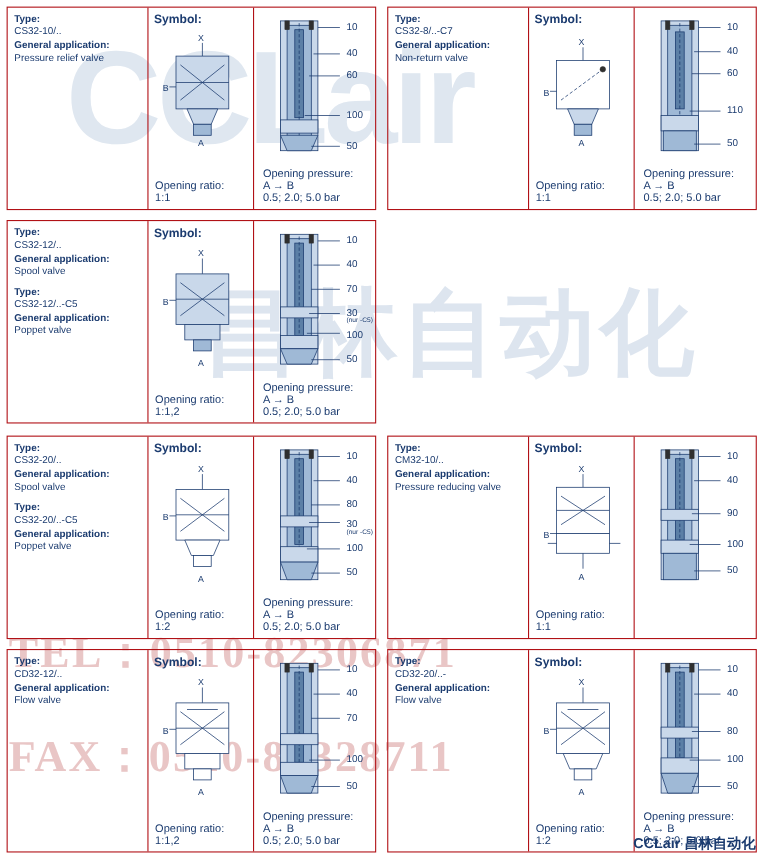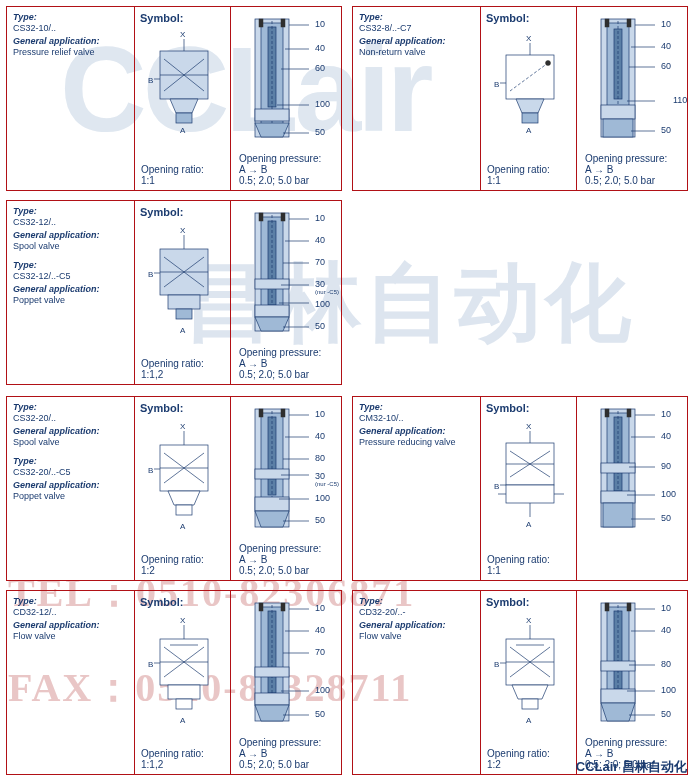--- a/index.html
+++ b/index.html
@@ -53,21 +53,21 @@
     border:1px solid #b11116;
     background:transparent;
     box-sizing:border-box;
     display:flex;
   }
   .col{box-sizing:border-box;position:relative;}
   .col-text{width:128px;border-right:1px solid #b11116;padding:5px 6px 4px 6px;}
   .col-sym{width:96px;border-right:1px solid #b11116;padding:5px 4px 4px 5px;}
   .col-sec{flex:1;padding:5px 4px 4px 5px;}
 
-  .lbl{font-weight:bold;color:#1b3b6f;font-size:9px;line-height:11px;font-style:italic;}
+  .lbl{font-weight:bold;color:#1b3b6f;font-size:9px;line-height:11px;}
   .val{color:#1b3b6f;font-size:9px;line-height:11px;margin-bottom:2px;}
   .sym-title{font-weight:bold;font-size:11px;margin-bottom:2px;}
   .gap{height:6px;}
 
   .bottom-txt{
     position:absolute;left:6px;bottom:4px;font-size:10px;line-height:11px;
   }
 
   .arrowline{white-space:nowrap;}
 
@@ -202,21 +202,21 @@
           <line class="ln-thin" x1="48" y1="34" x2="72" y2="34"></line>
           <line class="ln-thin" x1="46" y1="54" x2="72" y2="54"></line>
           <line class="ln-thin" x1="44" y1="88" x2="72" y2="88"></line>
           <line class="ln-thin" x1="48" y1="118" x2="72" y2="118"></line>
         </svg>
       </div>
       <div class="pressures" style="left:84px;top:6px;width:40px;height:126px;">
         <div style="top:6px;left:0;">10</div>
         <div style="top:28px;left:0;">40</div>
         <div style="top:48px;left:0;">60</div>
-        <div style="top:82px;left:12px;">110</div>
+        <div style="top:82px;left:0;">110</div>
         <div style="top:112px;left:0;">50</div>
       </div>
     </div>
     <div class="bottom-txt" style="left:134px;">
       <div>Opening ratio:</div>
       <div>1:1</div>
     </div>
     <div class="bottom-txt" style="left:232px;">
       <div>Opening pressure:</div>
       <div class="arrowline">A → B</div>

